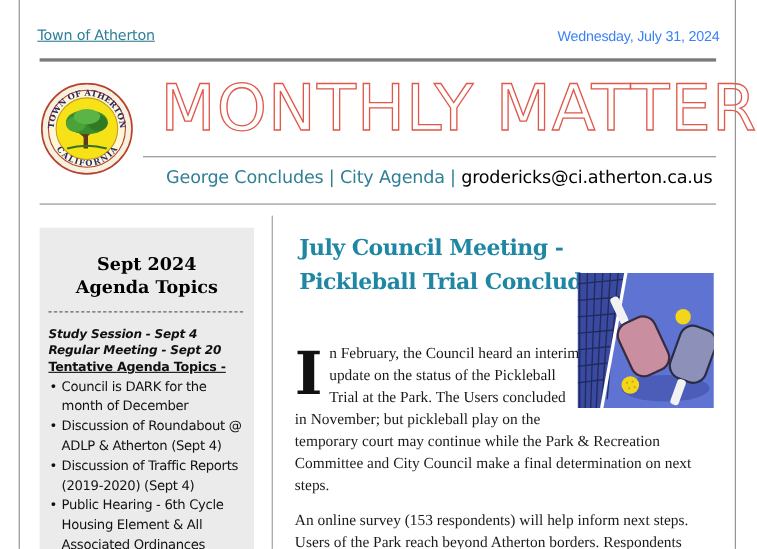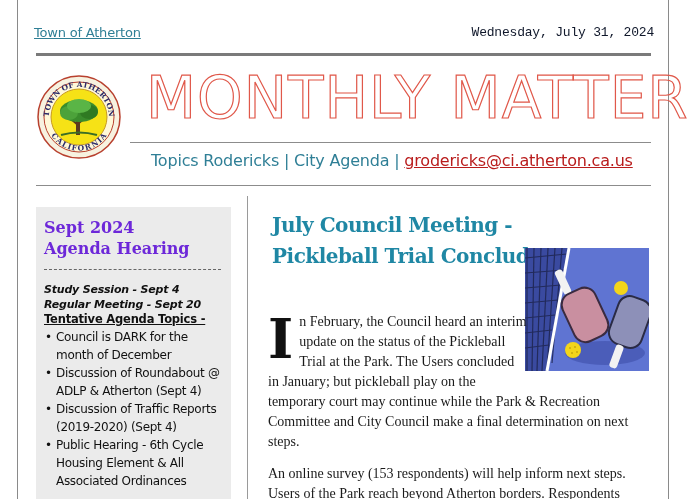--- a/index.html
+++ b/index.html
@@ -32,22 +32,22 @@
       color: #2f7f96;
       text-decoration: underline;
       font-family: "DejaVu Sans", sans-serif;
       letter-spacing: -0.2px;
     }
     .top-date {
       position: absolute;
       right: 34px;
       top: 25px;
       font-size: 13px;
-      color: #0f172a;
-      font-family: Liberation Mono, monospace;
+      color: #3b82f6;
+      font-family: Liberation Sans, sans-serif;
       letter-spacing: -0.2px;
     }
     .thick-rule {
       position: absolute;
       left: 36px;
       top: 53px;
       width: 615px;
       height: 3px;
       background: #7a7a7a;
     }
@@ -90,22 +90,21 @@
       position: absolute;
       left: 151px;
       top: 151px;
       font-size: 16px;
       color: #2f7f96;
       font-family: "DejaVu Sans", sans-serif;
       white-space: nowrap;
       letter-spacing: -0.2px;
     }
     .byline a {
-      color: #b91c1c;
-      text-decoration: underline;
+      color: #000000;
     }
     .rule-bottom {
       position: absolute;
       left: 36px;
       top: 185px;
       width: 615px;
       height: 1px;
       background: #8c8c8c;
     }
     .sidebar {
@@ -117,22 +116,23 @@
       background: #ebebeb;
       box-sizing: border-box;
       padding: 10px 8px 0 8px;
       overflow: hidden;
     }
     .sidebar-heading {
       font-family: "DejaVu Serif", serif;
       font-weight: bold;
       font-size: 16px;
       line-height: 21px;
-      color: #6d28d9;
-      margin: 0;
+      color: #000000;
+      margin: 12px;
+      text-align: center;
     }
     .dotted-rule {
       border-top: 1px dashed #666;
       margin: 10px 2px 12px 0;
     }
     .meeting-line {
       font-size: 11px;
       font-weight: bold;
       color: #111;
       line-height: 15px;
@@ -256,28 +256,28 @@
     <path d="M24 60 Q42 55 60 60" stroke="#3a6e26" stroke-width="2" fill="none"></path>
   </svg>
 </div>
 
 <div class="masthead-title">
   <span class="title-thin">MONTHLY MATTERS</span>
 </div>
 <div class="rule-mid"></div>
 
 <div class="byline">
-  <span>Topics Rodericks</span><span> | </span><span>City Agenda</span><span> | </span><a>grodericks@ci.atherton.ca.us</a>
+  <span>George Concludes</span><span> | </span><span>City Agenda</span><span> | </span><a>grodericks@ci.atherton.ca.us</a>
 </div>
 <div class="rule-bottom"></div>
 
 <aside class="sidebar">
   <h3 class="sidebar-heading">
     <span>Sept 2024</span><br>
-    <span>Agenda Hearing</span>
+    <span>Agenda Topics</span>
   </h3>
   <div class="dotted-rule"></div>
   <div class="meeting-line">Study Session - Sept 4</div>
   <div class="meeting-line">Regular Meeting - Sept 20</div>
   <div class="tentative-label">Tentative Agenda Topics -</div>
   <ul class="topic-list">
     <li><span class="bullet">•</span><span>Council is DARK for the month of December</span></li>
     <li><span class="bullet">•</span><span>Discussion of Roundabout @ ADLP &amp; Atherton (Sept 4)</span></li>
     <li><span class="bullet">•</span><span>Discussion of Traffic Reports (2019-2020) (Sept 4)</span></li>
     <li><span class="bullet">•</span><span>Public Hearing - 6th Cycle Housing Element &amp; All Associated Ordinances</span></li>
@@ -327,17 +327,17 @@
     </g>
   </svg>
 </div>
 
 <div class="article-body">
   <p class="para1">
     <span class="drop-cap">I</span>
     <span>n February, the Council heard an interim</span><br>
     <span>update on the status of the Pickleball</span><br>
     <span>Trial at the Park. The Users concluded</span><br>
-    <span>in January; but pickleball play on the</span><br>
+    <span>in November; but pickleball play on the</span><br>
     <span>temporary court may continue while the Park &amp; Recreation Committee and City Council make a final determination on next steps.</span>
   </p>
   <p class="para2">An online survey (153 respondents) will help inform next steps. Users of the Park reach beyond Atherton borders. Respondents</p>
 </div>
 
 </body></html>

